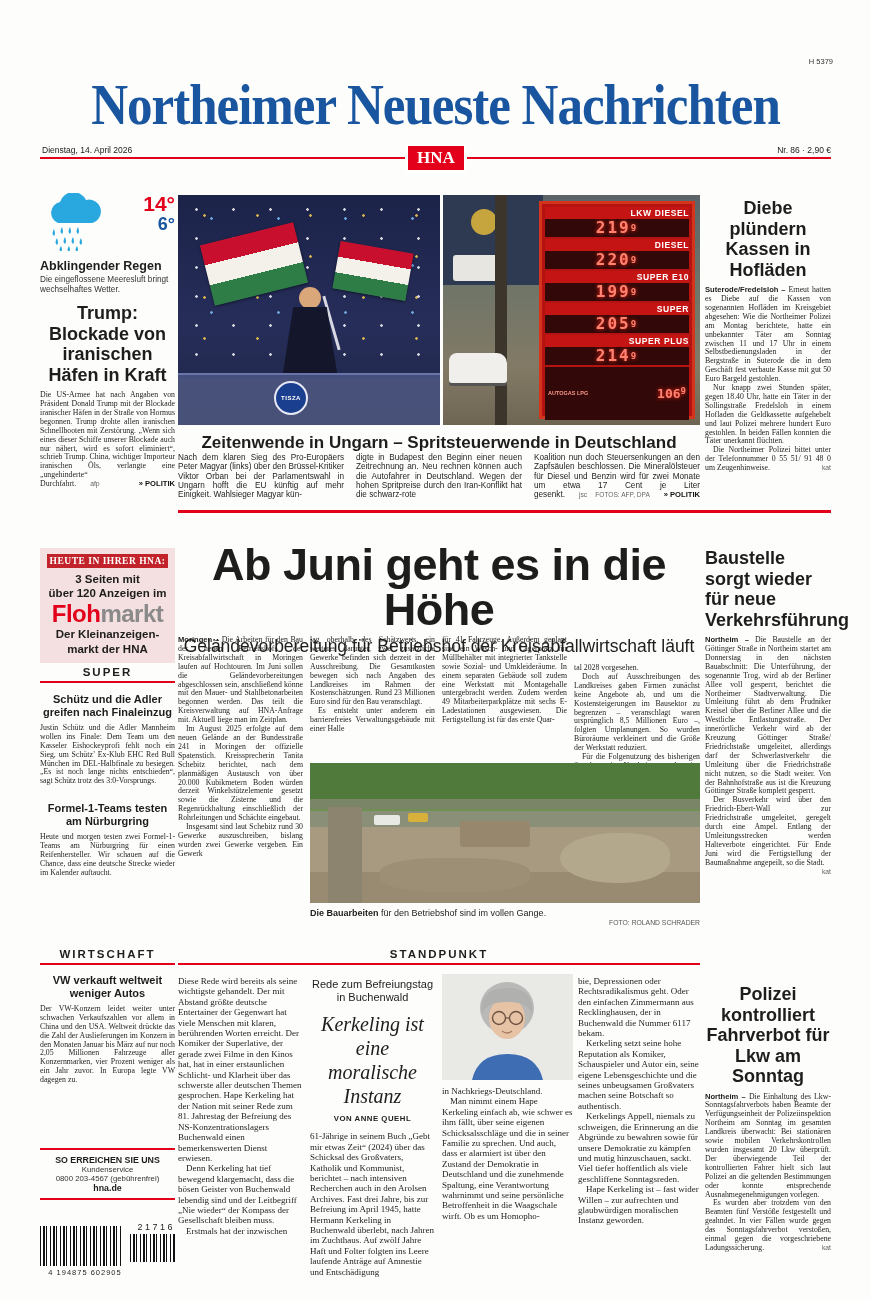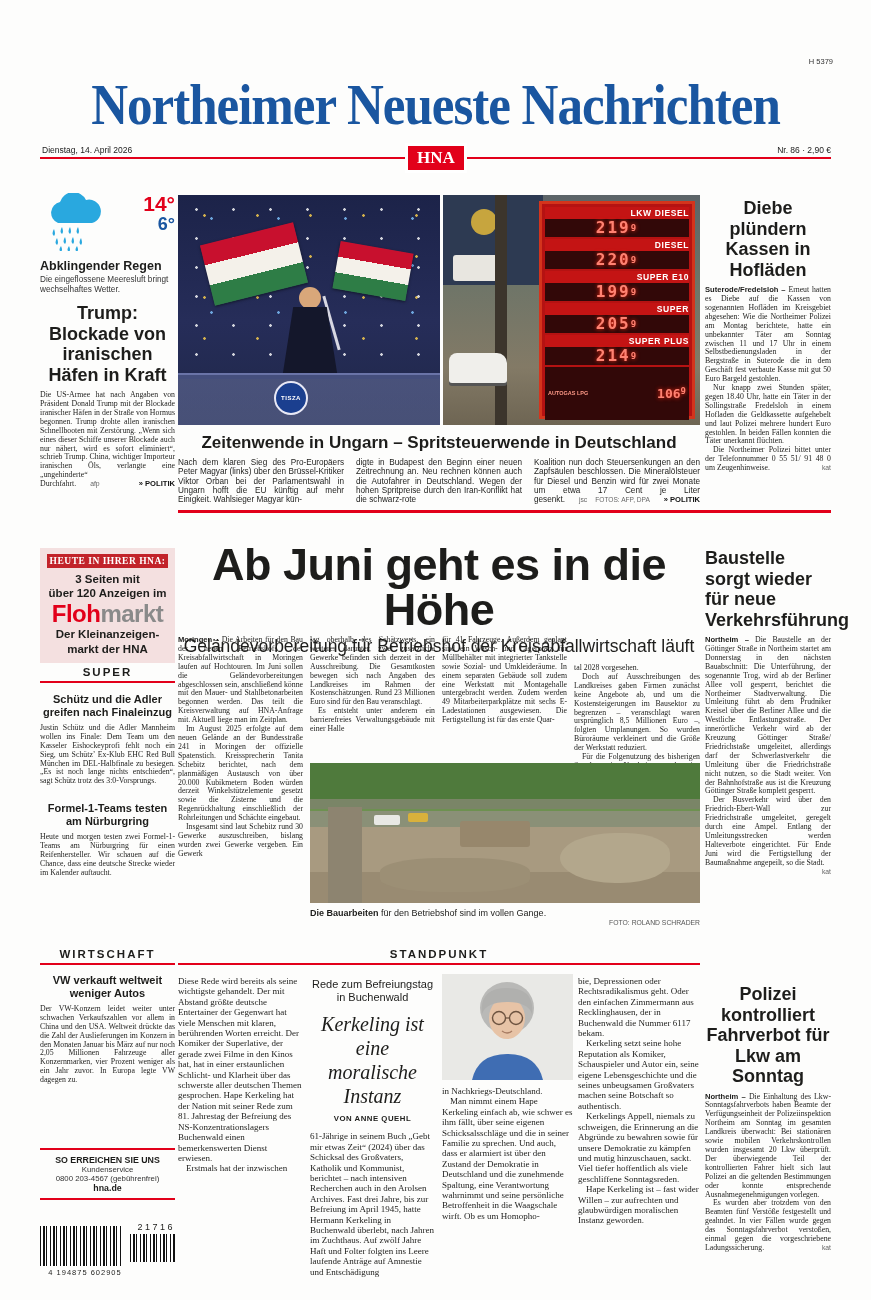--- a/index.html
+++ b/index.html
@@ -168,21 +168,21 @@
       </div>
       <div class="fb-lpg">
         <span class="lbl">AUTOGAS LPG</span>
         <span class="prc"><span>106</span><span class="fb-sup">9</span></span>
       </div>
     </div>
   </div>
 
   <div class="abs" style="left:178px;top:433px;width:522px;">
     <h3 class="cap-head">Zeitenwende in Ungarn – Spritsteuerwende in Deutschland</h3>
-    <div class="cap-cols" style="margin-top:5px;">
+    <div class="cap-cols" style="">
       <div class="cap-col">Nach dem klaren Sieg des Pro-Europäers Peter Magyar (links) über den Brüssel-Kritiker Viktor Orban bei der Parlamentswahl in Ungarn hofft die EU künftig auf mehr Einigkeit. Wahlsieger Magyar kün-</div>
       <div class="cap-col">digte in Budapest den Beginn einer neuen Zeitrechnung an. Neu rechnen können auch die Autofahrer in Deutschland. Wegen der hohen Spritpreise durch den Iran-Konflikt hat die schwarz-rote</div>
       <div class="cap-col"><span>Koalition nun doch Steuersenkungen an den Zapfsäulen beschlossen. Die Mineralölsteuer für Diesel und Benzin wird für zwei Monate um etwa 17 Cent je Liter gesenkt.</span><b class="polilink">» POLITIK</b><span class="sig">jsc</span><span class="fotocred">FOTOS: AFP, DPA</span></div>
     </div>
   </div>
   <div class="abs bigrule" style="left:178px;top:510px;width:653px;"></div>
 
   <div class="abs" style="left:705px;top:198px;width:126px;">
     <h2 class="h-art t-center">Diebe plündern Kassen in Hofläden</h2>
     <div class="news-body">
@@ -282,20 +282,21 @@
     <div class="abs bc-num" style="left:0;top:46px;width:90px;">4 194875 602905</div>
   </div>
 
   <div class="abs" style="left:178px;top:948px;width:522px;">
     <div style="font-weight:bold;font-size:11.5px;letter-spacing:2px;text-align:center;">STANDPUNKT</div>
     <div class="dateline-rule" style="margin-top:3px;"></div>
   </div>
 
   <div class="abs sp-body" style="left:178px;top:976px;width:125px;">
     <p>Diese Rede wird bereits als seine wichtigste gehandelt. Der mit Abstand größte deutsche Entertainer der Gegenwart hat viele Menschen mit klaren, berührenden Worten erreicht. Der Komiker der Superlative, der gerade zwei Filme in den Kinos hat, hat in einer erstaunlichen Schlicht- und Klarheit über das schwerste aller deutschen Themen gesprochen. Hape Kerkeling hat der Nation mit seiner Rede zum 81. Jahrestag der Befreiung des NS-Konzentrationslagers Buchenwald einen bemerkenswerten Dienst erwiesen.</p>
+    <p class="pind">Denn Kerkeling hat tief bewegend klargemacht, dass die bösen Geister von Buchenwald lebendig sind und der Leitbegriff „Nie wieder“ der Kompass der Gesellschaft bleiben muss.</p>
     <p class="pind">Erstmals hat der inzwischen</p>
   </div>
 
   <div class="abs" style="left:310px;top:978px;width:125px;">
     <p class="sp-kicker"><span>Rede zum Befreiungstag</span><br><span>in Buchenwald</span></p>
     <h3 class="sp-title">Kerkeling ist eine moralische Instanz</h3>
     <div class="sp-byline">VON ANNE QUEHL</div>
     <div class="sp-body" style="margin-top:8px;">
         <p>61-Jährige in seinem Buch „Gebt mir etwas Zeit“ (2024) über das Schicksal des Großvaters, Katholik und Kommunist, berichtet – nach intensiven Recherchen auch in den Arolsen Archives. Fast drei Jahre, bis zur Befreiung im April 1945, hatte Hermann Kerkeling in Buchenwald überlebt, nach Jahren im Zuchthaus. Auf zwölf Jahre Haft und Folter folgten ins Leere laufende Anträge auf Amnestie und Entschädigung</p>
       </div>

